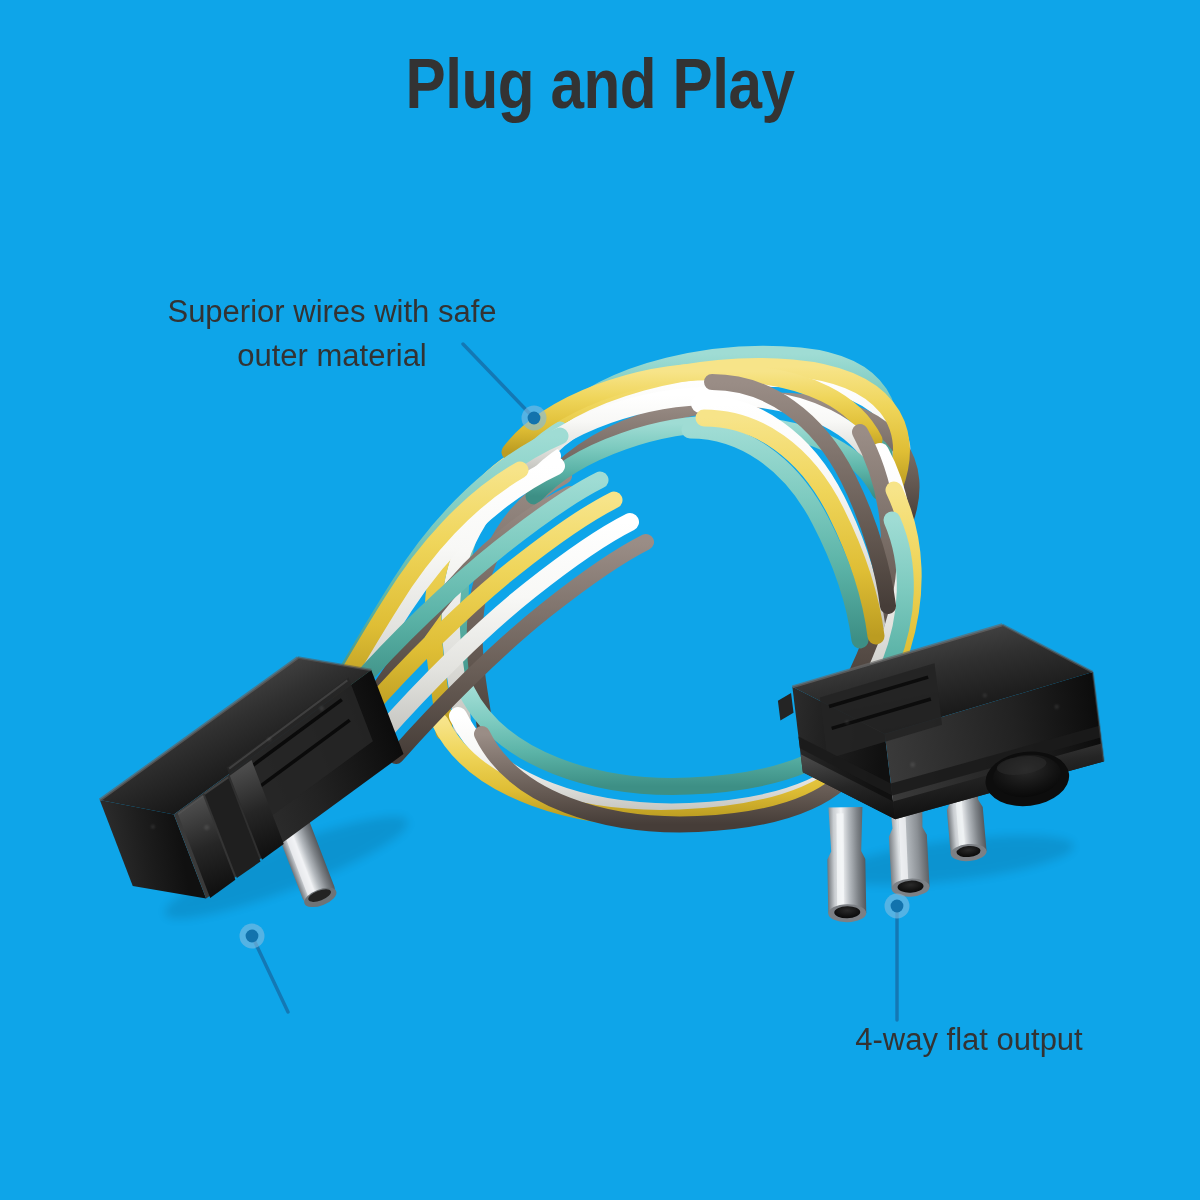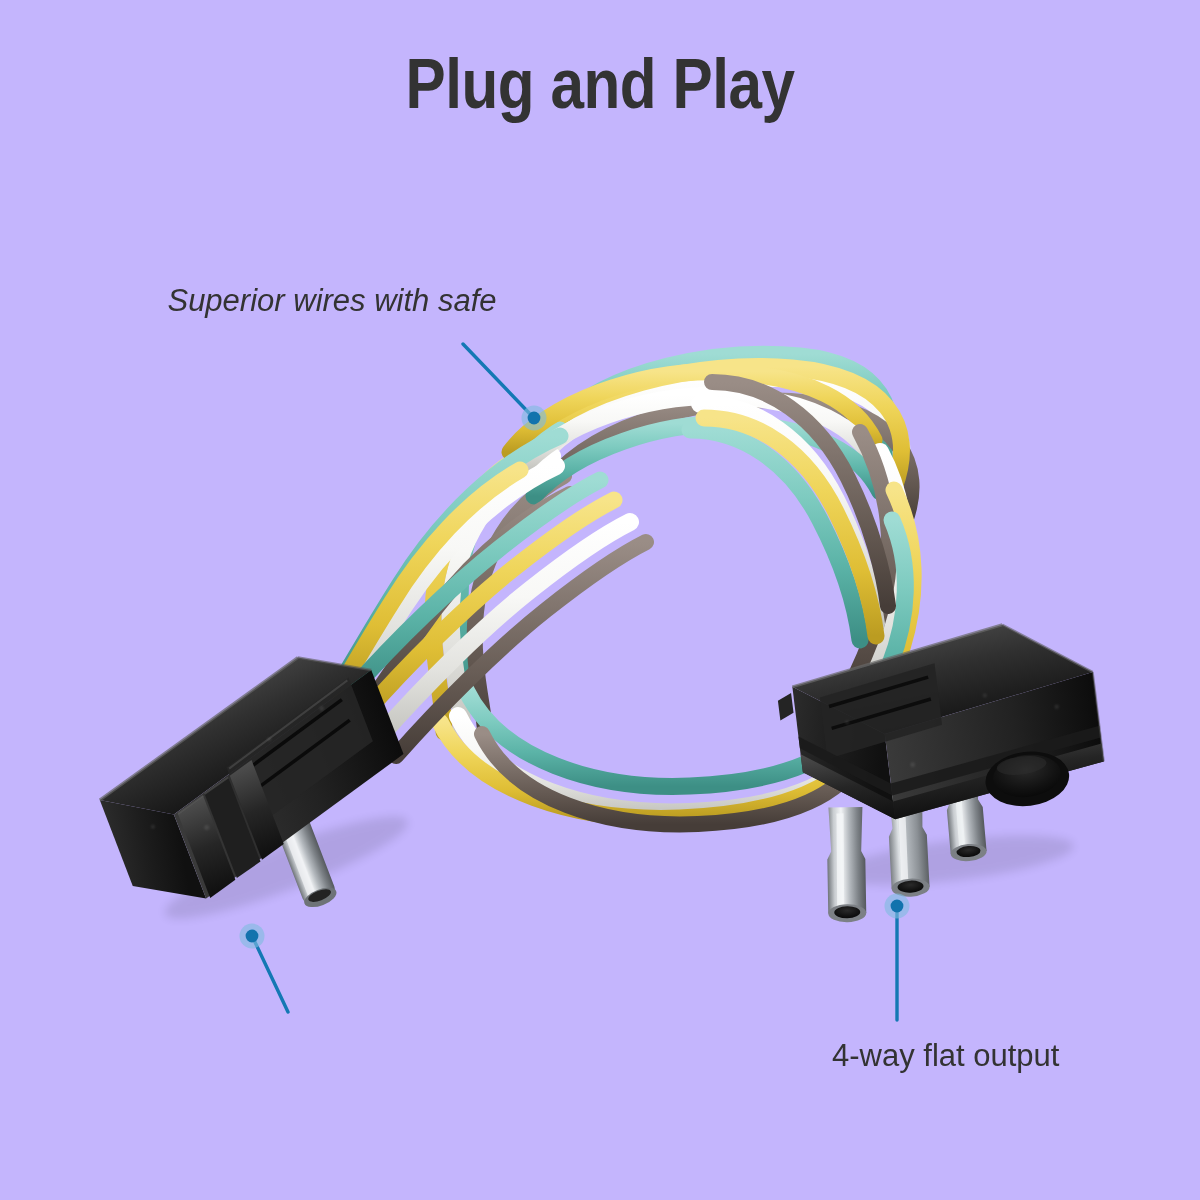--- a/index.html
+++ b/index.html
@@ -8,21 +8,21 @@
     padding: 0;
     background: #ffffff;
   }
   body {
     font-family: "Liberation Sans", sans-serif;
   }
   #canvas {
     position: relative;
     width: 1200px;
     height: 1200px;
-    background: #c4b5fd;
+    background: #0ea5e9;
     overflow: hidden;
   }
 
   
   #title {
     position: absolute;
     left: 0;
     top: 45px;
     width: 1200px;
     text-align: center;
@@ -44,42 +44,41 @@
     font-family: "Liberation Sans", sans-serif;
     font-weight: 400;
     white-space: nowrap;
   }
   .callout .line {
     display: block;
   }
 
   #callout-wires {
     left: 112px;
-    top: 279px;
+    top: 290px;
     width: 440px;
     text-align: center;
     font-size: 31px;
     line-height: 44px;
-    font-style: italic;
   }
   #callout-extension {
     left: 90px;
     top: 1000px;
     width: 570px;
     text-align: center;
     font-size: 31px;
     line-height: 44px;
   }
   #callout-output {
-    left: 832px;
+    left: 804px;
     top: 1018px;
     width: 330px;
+    text-align: center;
     font-size: 31px;
     line-height: 44px;
-    margin-top: 16px;
   }
 
   
   #leaders {
     position: absolute;
     left: 0; top: 0;
     width: 1200px; height: 1200px;
     pointer-events: none;
   }
 
@@ -358,20 +357,21 @@
       <line x1="897" y1="910" x2="897" y2="1020" stroke="#1478b4" stroke-width="3.4" stroke-linecap="round"></line>
       <circle cx="897" cy="906" r="12.5" fill="#7fbce0" opacity="0.62"></circle>
       <circle cx="897" cy="906" r="6.4" fill="#1273ad"></circle>
     </g>
   </svg>
 
   <div id="title">Plug and Play</div>
 
   <div class="callout" id="callout-wires">
     <span class="line">Superior wires with safe</span>
+    <span class="line">outer material</span>
   </div>
 
 
   <div class="callout" id="callout-output">
     <span class="line">4-way flat output</span>
   </div>
 
 </div>
 
 </body></html>

